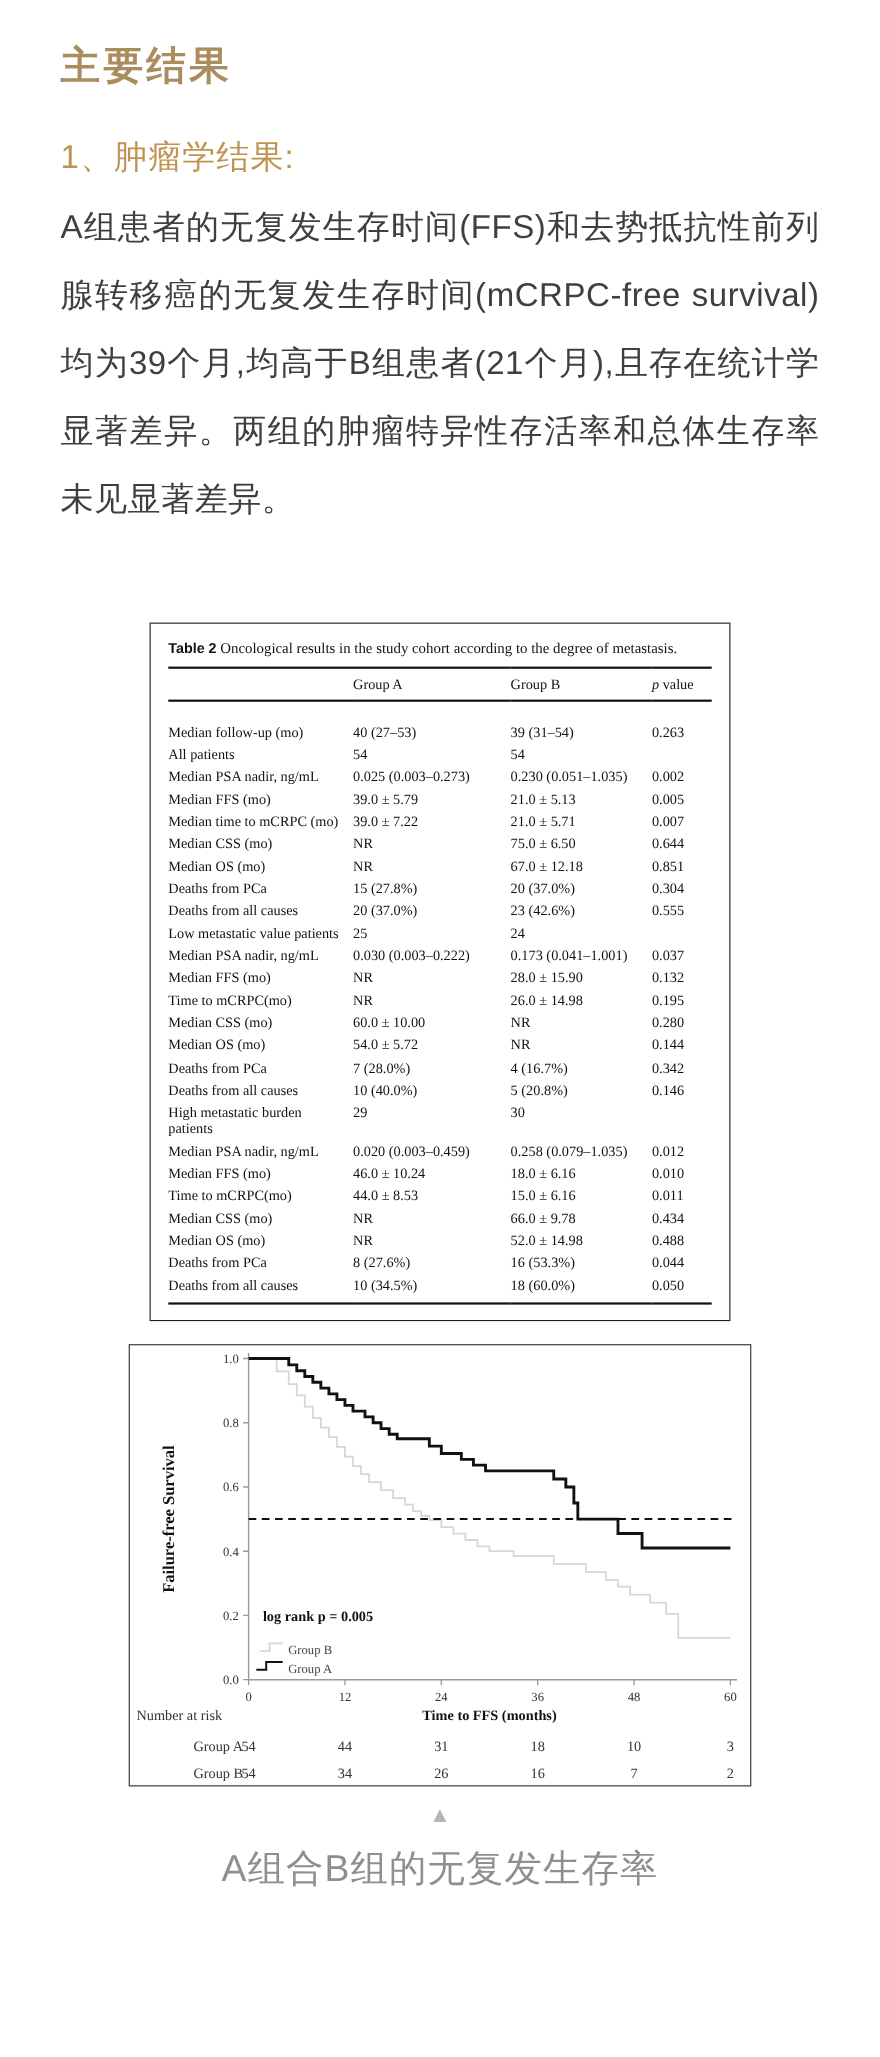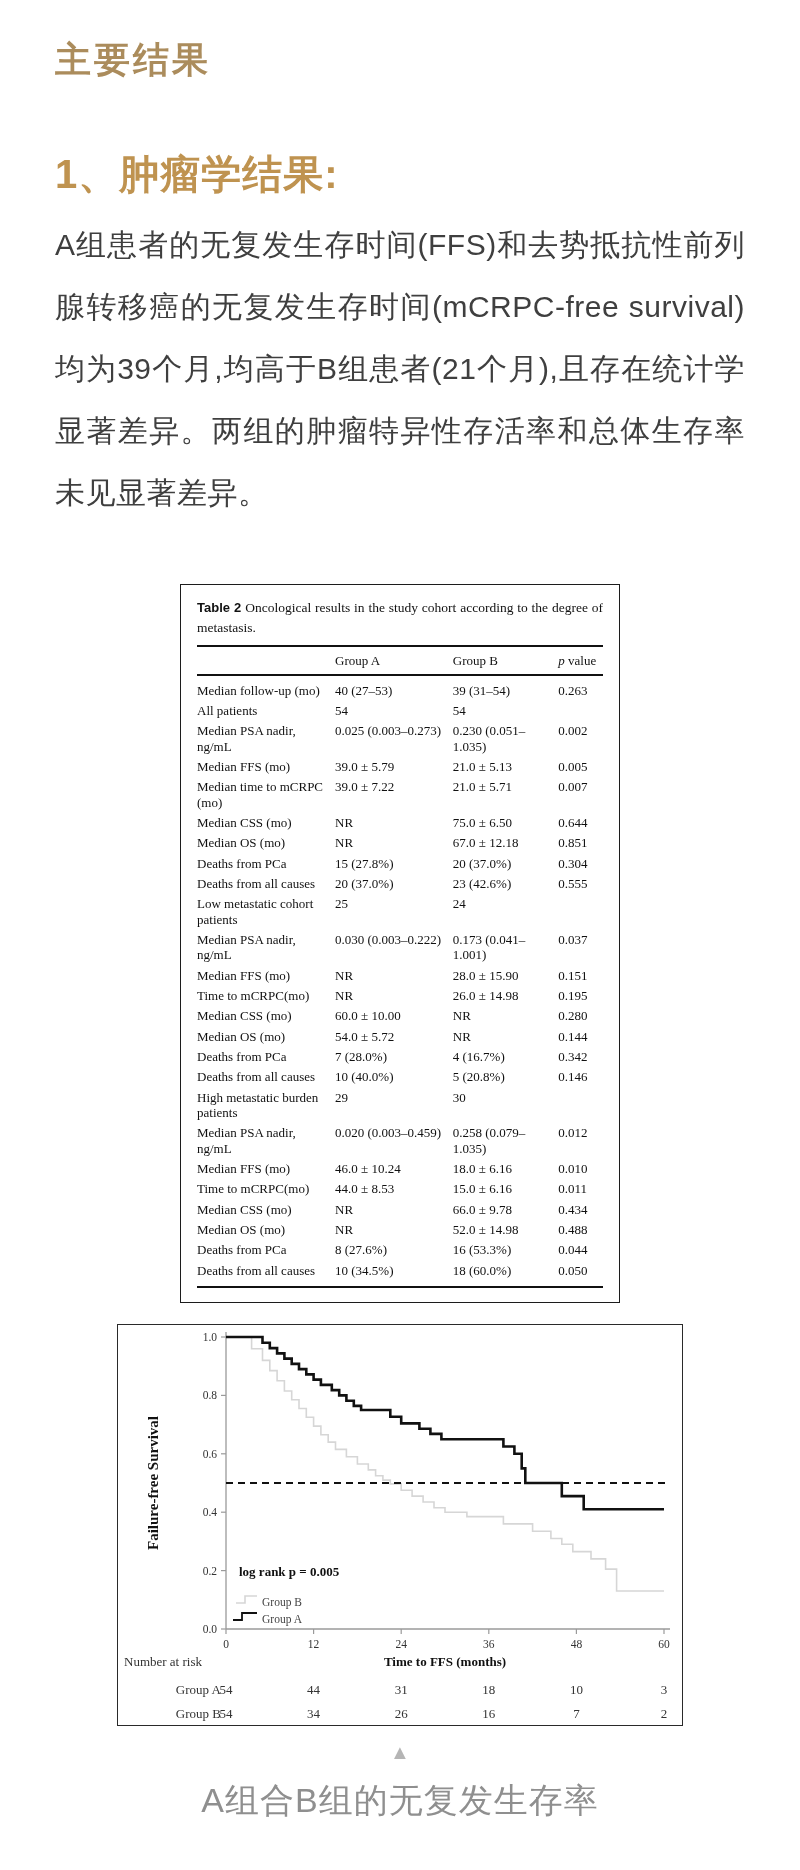--- a/index.html
+++ b/index.html
@@ -13,40 +13,40 @@
   .page-title{
     margin:0;
     padding:36px 0 0 55px;
     font-family:"Liberation Serif","DejaVu Serif",serif;
     font-weight:700;
     font-size:36px;
     letter-spacing:3px;
     color:var(--accent,#ab8c5c);
   }
   .section-heading{
-    margin:62px 0 0 55px;
-    font-size:40px;
-    font-weight:700;
+    margin:38px 0 0 55px;
+    font-size:30px;
+    font-weight:400;
     letter-spacing:1px;
     color:var(--heading,#bf9350);
   }
   .body-paragraph{
     margin:12px 55px 0 55px;
     width:690px;
     font-size:30px;
     line-height:62px;
     color:var(--text,#3f3f3f);
     text-align:justify;
     text-justify:inter-character;
     letter-spacing:0.5px;
   }
   
   .table-wrap{
-    margin:60px auto 0 auto;
-    width:440px;
+    margin:80px auto 0 auto;
+    width:528px;
     border:1px solid #1c1c1c;
     background:#fff;
     box-sizing:border-box;
     padding:13px 16px 14px 16px;
     font-family:"Liberation Serif","DejaVu Serif",serif;
     color:#111;
   }
   .table-title{
     font-size:13.5px;
     line-height:1.5;
@@ -65,21 +65,21 @@
     font-weight:400;
     padding:6px 0 6px 0;
     border-top:2.5px solid #111;
     border-bottom:2.5px solid #111;
     font-size:13px;
   }
   table.results td{
     vertical-align:top;
     padding:2.5px 4px 2.5px 0;
   }
-  table.results tr:first-child td{padding-top:7px;}
+  table.results tr:first-child td{padding-top:20px;}
   table.results tbody{border-bottom:2.5px solid #111;}
   table.results tr:last-child td{padding-bottom:8px;}
   .col-label{width:34%;}
   .col-a{width:29%;}
   .col-b{width:26%;}
   .col-p{width:11%;}
   
   .figure-wrap{
     margin:21px auto 0 auto;
     width:566px;
@@ -180,36 +180,36 @@
             <td>20 (37.0%)</td>
             <td>0.304</td>
           </tr>
           <tr>
             <td>Deaths from all causes</td>
             <td>20 (37.0%)</td>
             <td>23 (42.6%)</td>
             <td>0.555</td>
           </tr>
           <tr>
-            <td>Low metastatic cohort patients</td>
+            <td>Low metastatic value patients</td>
             <td>25</td>
             <td>24</td>
             <td></td>
           </tr>
           <tr>
             <td>Median PSA nadir, ng/mL</td>
             <td>0.030 (0.003–0.222)</td>
             <td>0.173 (0.041–1.001)</td>
             <td>0.037</td>
           </tr>
           <tr>
             <td>Median FFS (mo)</td>
             <td>NR</td>
             <td>28.0 ± 15.90</td>
-            <td>0.151</td>
+            <td>0.132</td>
           </tr>
           <tr>
             <td>Time to mCRPC(mo)</td>
             <td>NR</td>
             <td>26.0 ± 14.98</td>
             <td>0.195</td>
           </tr>
           <tr>
             <td>Median CSS (mo)</td>
             <td>60.0 ± 10.00</td>

